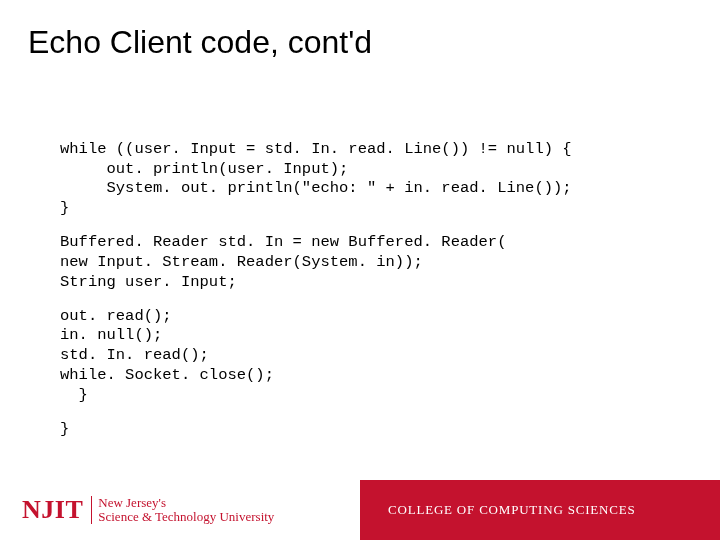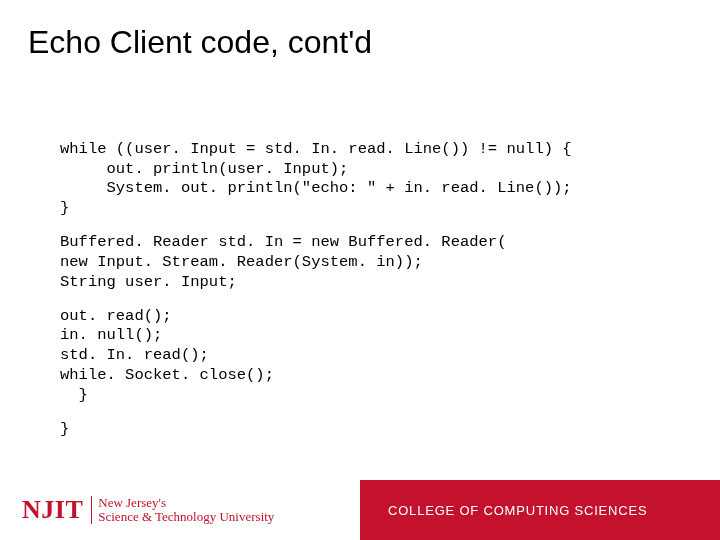--- a/index.html
+++ b/index.html
@@ -76,21 +76,21 @@
   }
   .njit-sub {
     font-family: "Times New Roman", serif;
     font-size: 13px;
     color: #c4122e;
     line-height: 1.05;
     border-left: 1px solid #c4122e;
     padding-left: 6px;
   }
   .college-text {
-    font-family: Liberation Sans, sans-serif;
+    font-family: Liberation Serif, serif;
     color: #fff;
     letter-spacing: 0.8px;
     font-size: 13px;
   }
 </style>
 </head>
 <body>
 
 <div class="slide">
   <div class="title">Echo Client code, cont'd</div>

